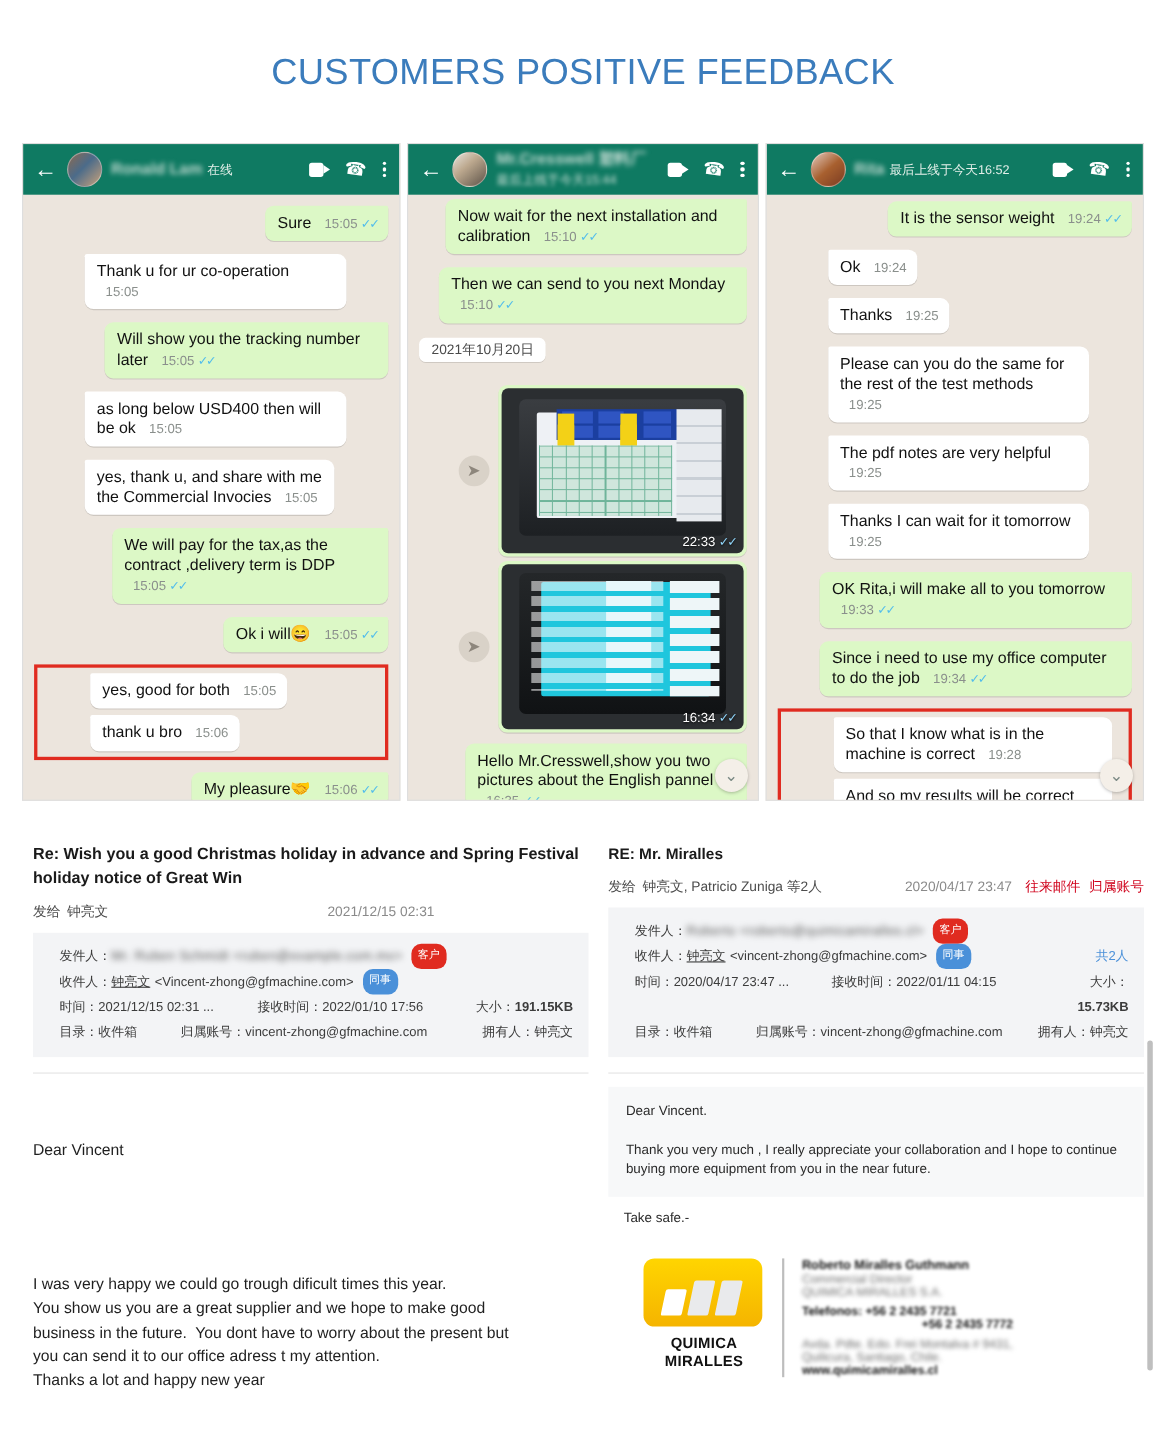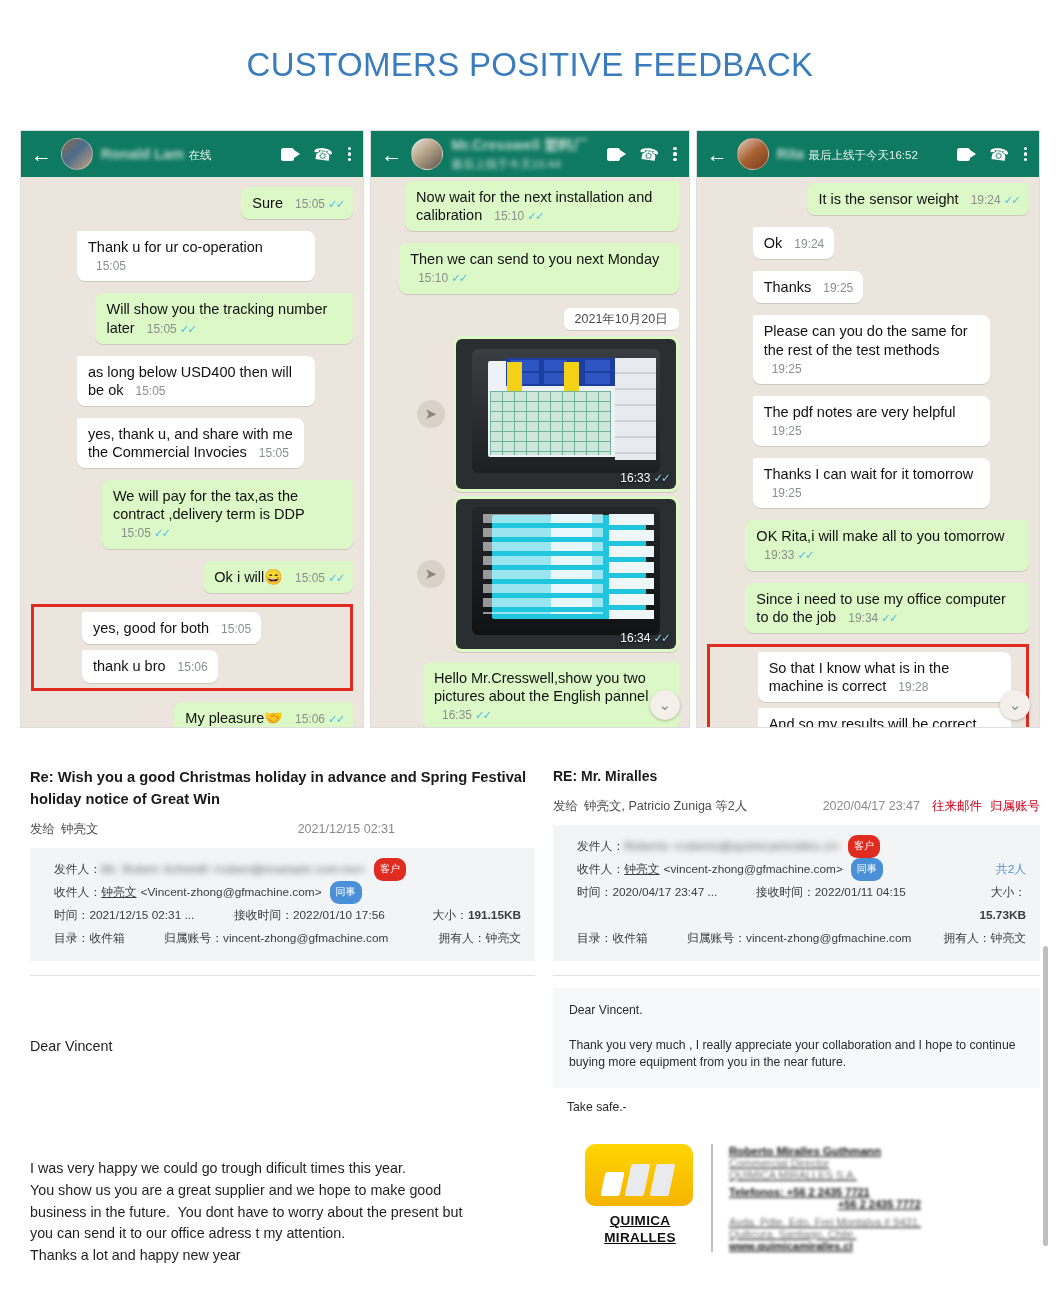--- a/index.html
+++ b/index.html
@@ -66,21 +66,21 @@
   .row { display: flex; }
   .row.out { justify-content: flex-end; }
   .row.in  { justify-content: flex-start; padding-left: 46px; }
   .msg.in  { background: #ffffff; border-top-left-radius: 2px; }
   .msg.out { background: #dcf8c6; border-top-right-radius: 2px; }
   .msg .txt { display: inline; }
   .meta { font-size: 12px; color: #8a8f8c; margin-left: 8px; white-space: nowrap; display:inline; }
   .ticks { color: #53bdeb; font-size: 11.5px; margin-left: 3px; letter-spacing: -2px; }
   .emoji { font-size: 15px; }
 
-  .daystamp { text-align:right; margin: 9px 0 8px; }
+  .daystamp { text-align:left; margin: 9px 0 23px; }
   .daystamp span {
     background:#ffffff; color:#4a4a4a; font-size:12.5px;
     padding: 4px 11px; border-radius: 6px; box-shadow: 0 1px 0.5px rgba(0,0,0,.12);
   }
 
   .highlight-box { border: 3px solid #e02b20; padding: 2px; margin: 5px 0; }
   .highlight-box .row { margin: 0; }
   .highlight-box .msg { margin: 3px 0; }
 
   
@@ -163,21 +163,21 @@
     margin-top: 16px; font-size: 14.3px; color:#1f1f1f; line-height: 1.52;
     white-space: pre-wrap;
   }
   .mail-body .gap { display:block; height: 14px; }
 
   .rbody-box { margin-top: 12px; background:#f7f8f9; padding: 14px 16px 16px; }
   .rbody-box p { font-size: 12.2px; color:#2b2b2b; line-height: 1.45; margin-bottom: 17px; }
   .rbody-box p:last-child { margin-bottom: 0; }
   .take-safe { margin-top: 12px; padding-left: 14px; font-size: 12.2px; color:#2b2b2b; }
 
-  .sig { margin-top: 30px; display:flex; align-items:flex-start; gap: 16px; padding-left: 32px; text-decoration: underline; }
+  .sig { margin-top: 30px; display:flex; align-items:flex-start; gap: 16px; padding-left: 32px; }
   .sig-logo { width: 110px; text-align:center; }
   .logo-mark { width: 108px; height: 62px; border-radius: 10px;
                background: linear-gradient(#ffd500,#f5b400); position:relative; overflow:hidden; }
   .logo-mark b { position:absolute; bottom:10px; width:19px; background:#e9eaec;
                  transform: skewX(-12deg); border-radius:2px; }
   .logo-mark b:nth-child(1){ left:18px; height:24px; background:#fff; }
   .logo-mark b:nth-child(2){ left:43px; height:32px; }
   .logo-mark b:nth-child(3){ left:68px; height:32px; }
   .logo-name { font-size: 13.5px; font-weight: 700; color:#111; line-height:1.25; margin-top:7px; letter-spacing:.3px; }
   .sig-text { border-left: 2px solid #bdbdbd; padding-left: 16px; }
@@ -348,21 +348,21 @@
                     <i style="left:62%;top:54%;width:20%"></i>
                   </span>
                 <span class="yel" style="left:19%;top:10.5%;width:8%;"></span>
                 <span class="yel" style="left:49%;top:10.5%;width:8%;"></span>
                 <span class="yel" style="left:19%;top:19%;width:8%;"></span>
                 <span class="yel" style="left:49%;top:19%;width:8%;"></span>
                 <span class="grid"></span>
                 <span class="side"></span>
               </span>
             </span>
-            <span class="ts"><span>16:33</span><span class="ticks">✓✓</span></span>
+            <span class="ts"><span>22:33</span><span class="ticks">✓✓</span></span>
           </div>
         </div>
 
         <div class="imgrow">
           <span class="fwd-btn">➤</span>
           <div class="photo">
             <span class="shot">
               <span class="hmi2">
                 <span class="scr"></span>
                 <span class="rows"></span>

